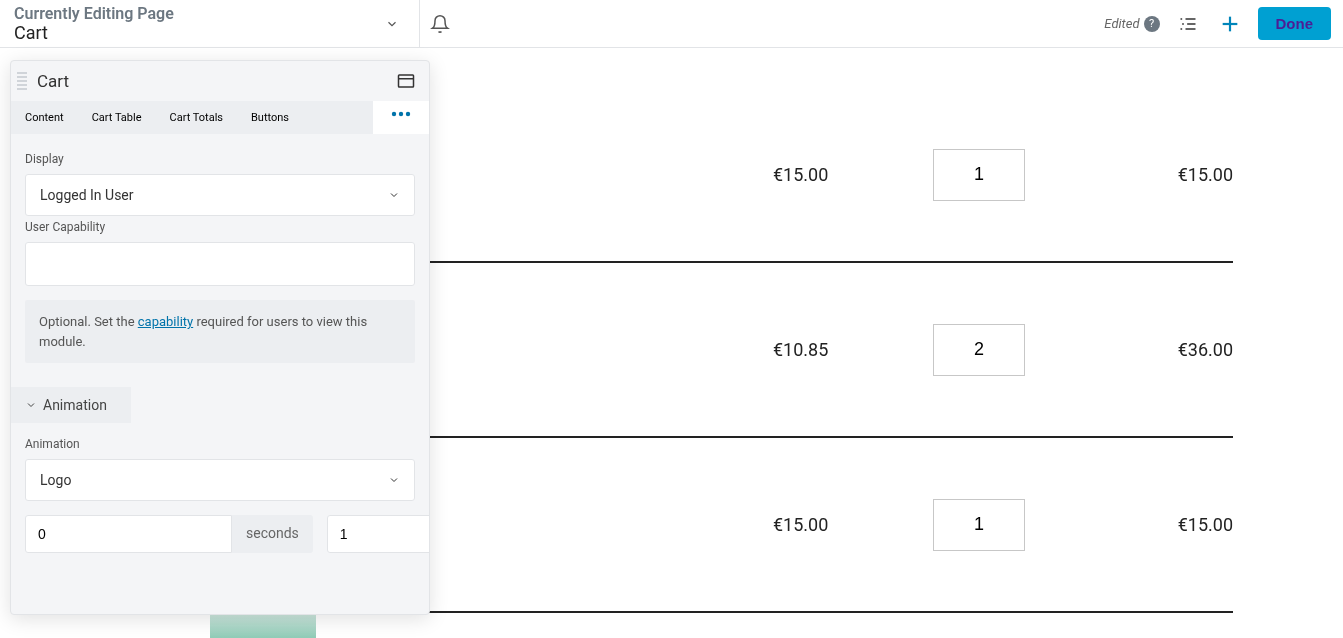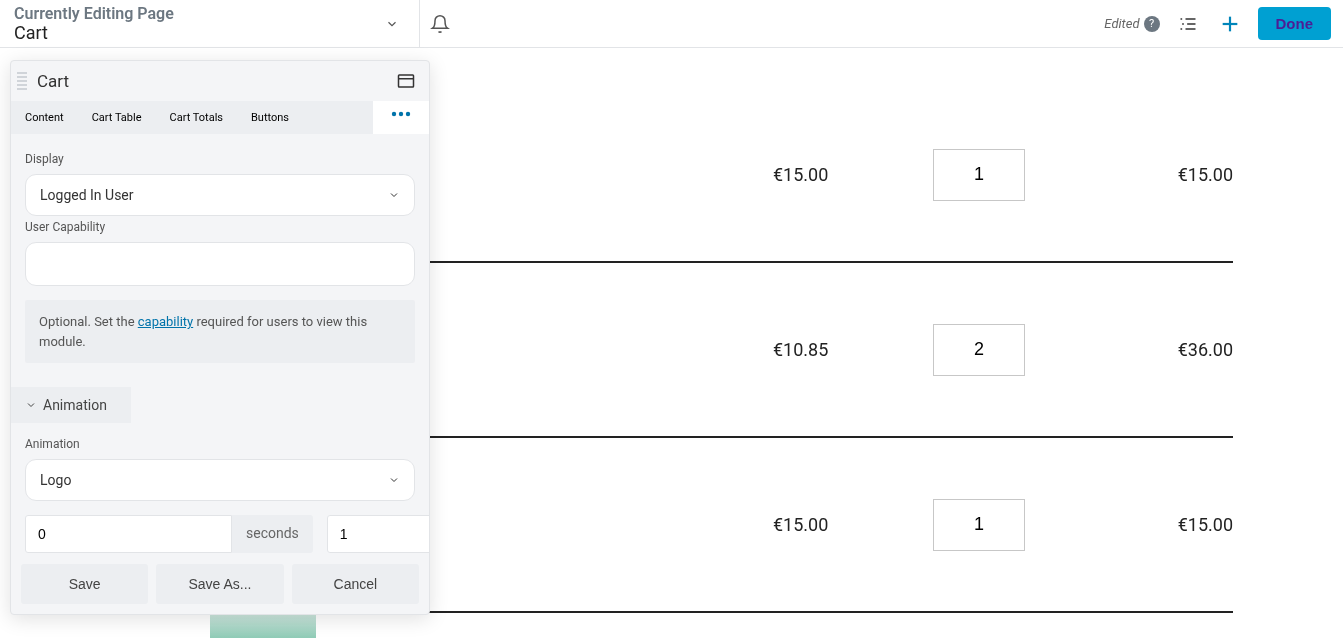--- a/index.html
+++ b/index.html
@@ -178,21 +178,21 @@
     .field-label {
       color:#555;
       font-size:12px;
       margin-bottom:8px;
       margin-top:4px;
     }
     .select, .text-input {
       width:100%;
       background:#fff;
       border:1px solid #e2e4e7;
-      border-radius:11px;
+      border-radius:3px;
       padding: 12px 14px;
       font-size:14px;
       color:#333;
       display:flex;
       align-items:center;
       justify-content:space-between;
     }
     .text-input { height:44px; }
     .helper-box {
       background:#eceef1;
@@ -399,18 +399,13 @@
         <input class="small-input" value="0" style="">
         <div class="unit">seconds</div>
       </div>
       <div class="inline-group">
         <input class="small-input" value="1" style="">
 
       </div>
     </div>
   </div>
 
-  <div class="panel-footer">
-    <button class="footer-btn">Save</button>
-    <button class="footer-btn">Save As...</button>
-    <button class="footer-btn">Cancel</button>
-  </div>
 </div>
 
 </body></html>

